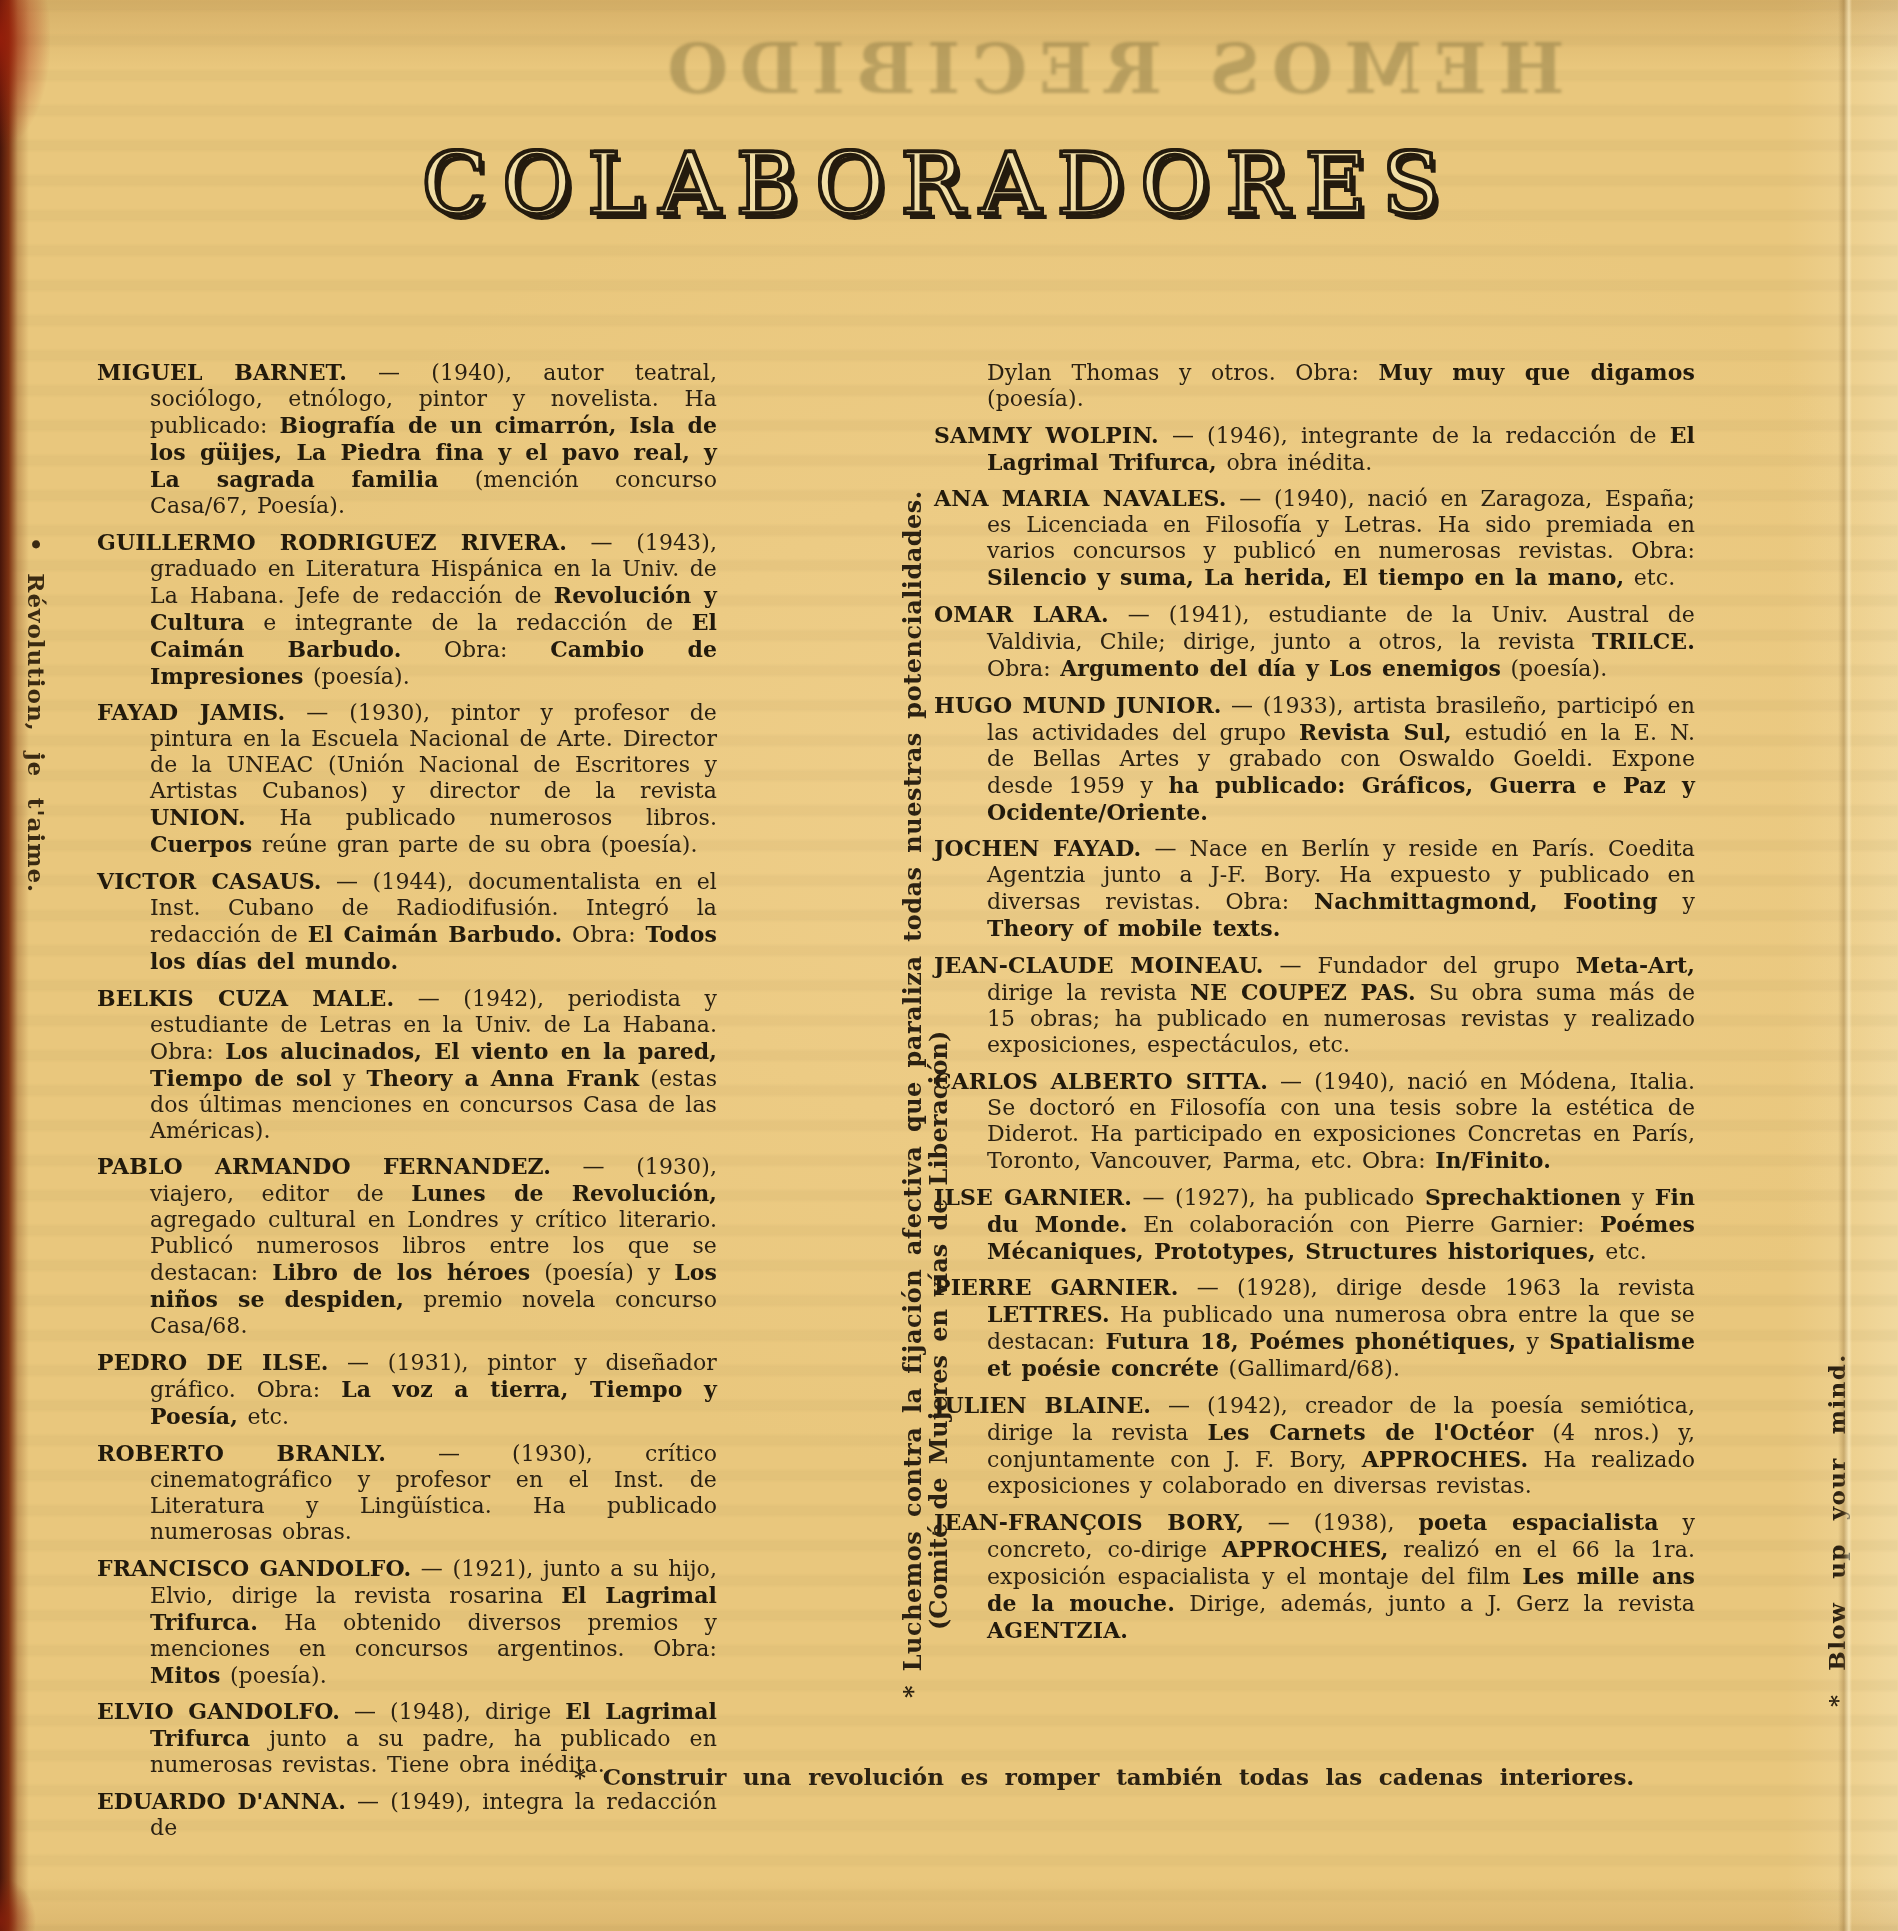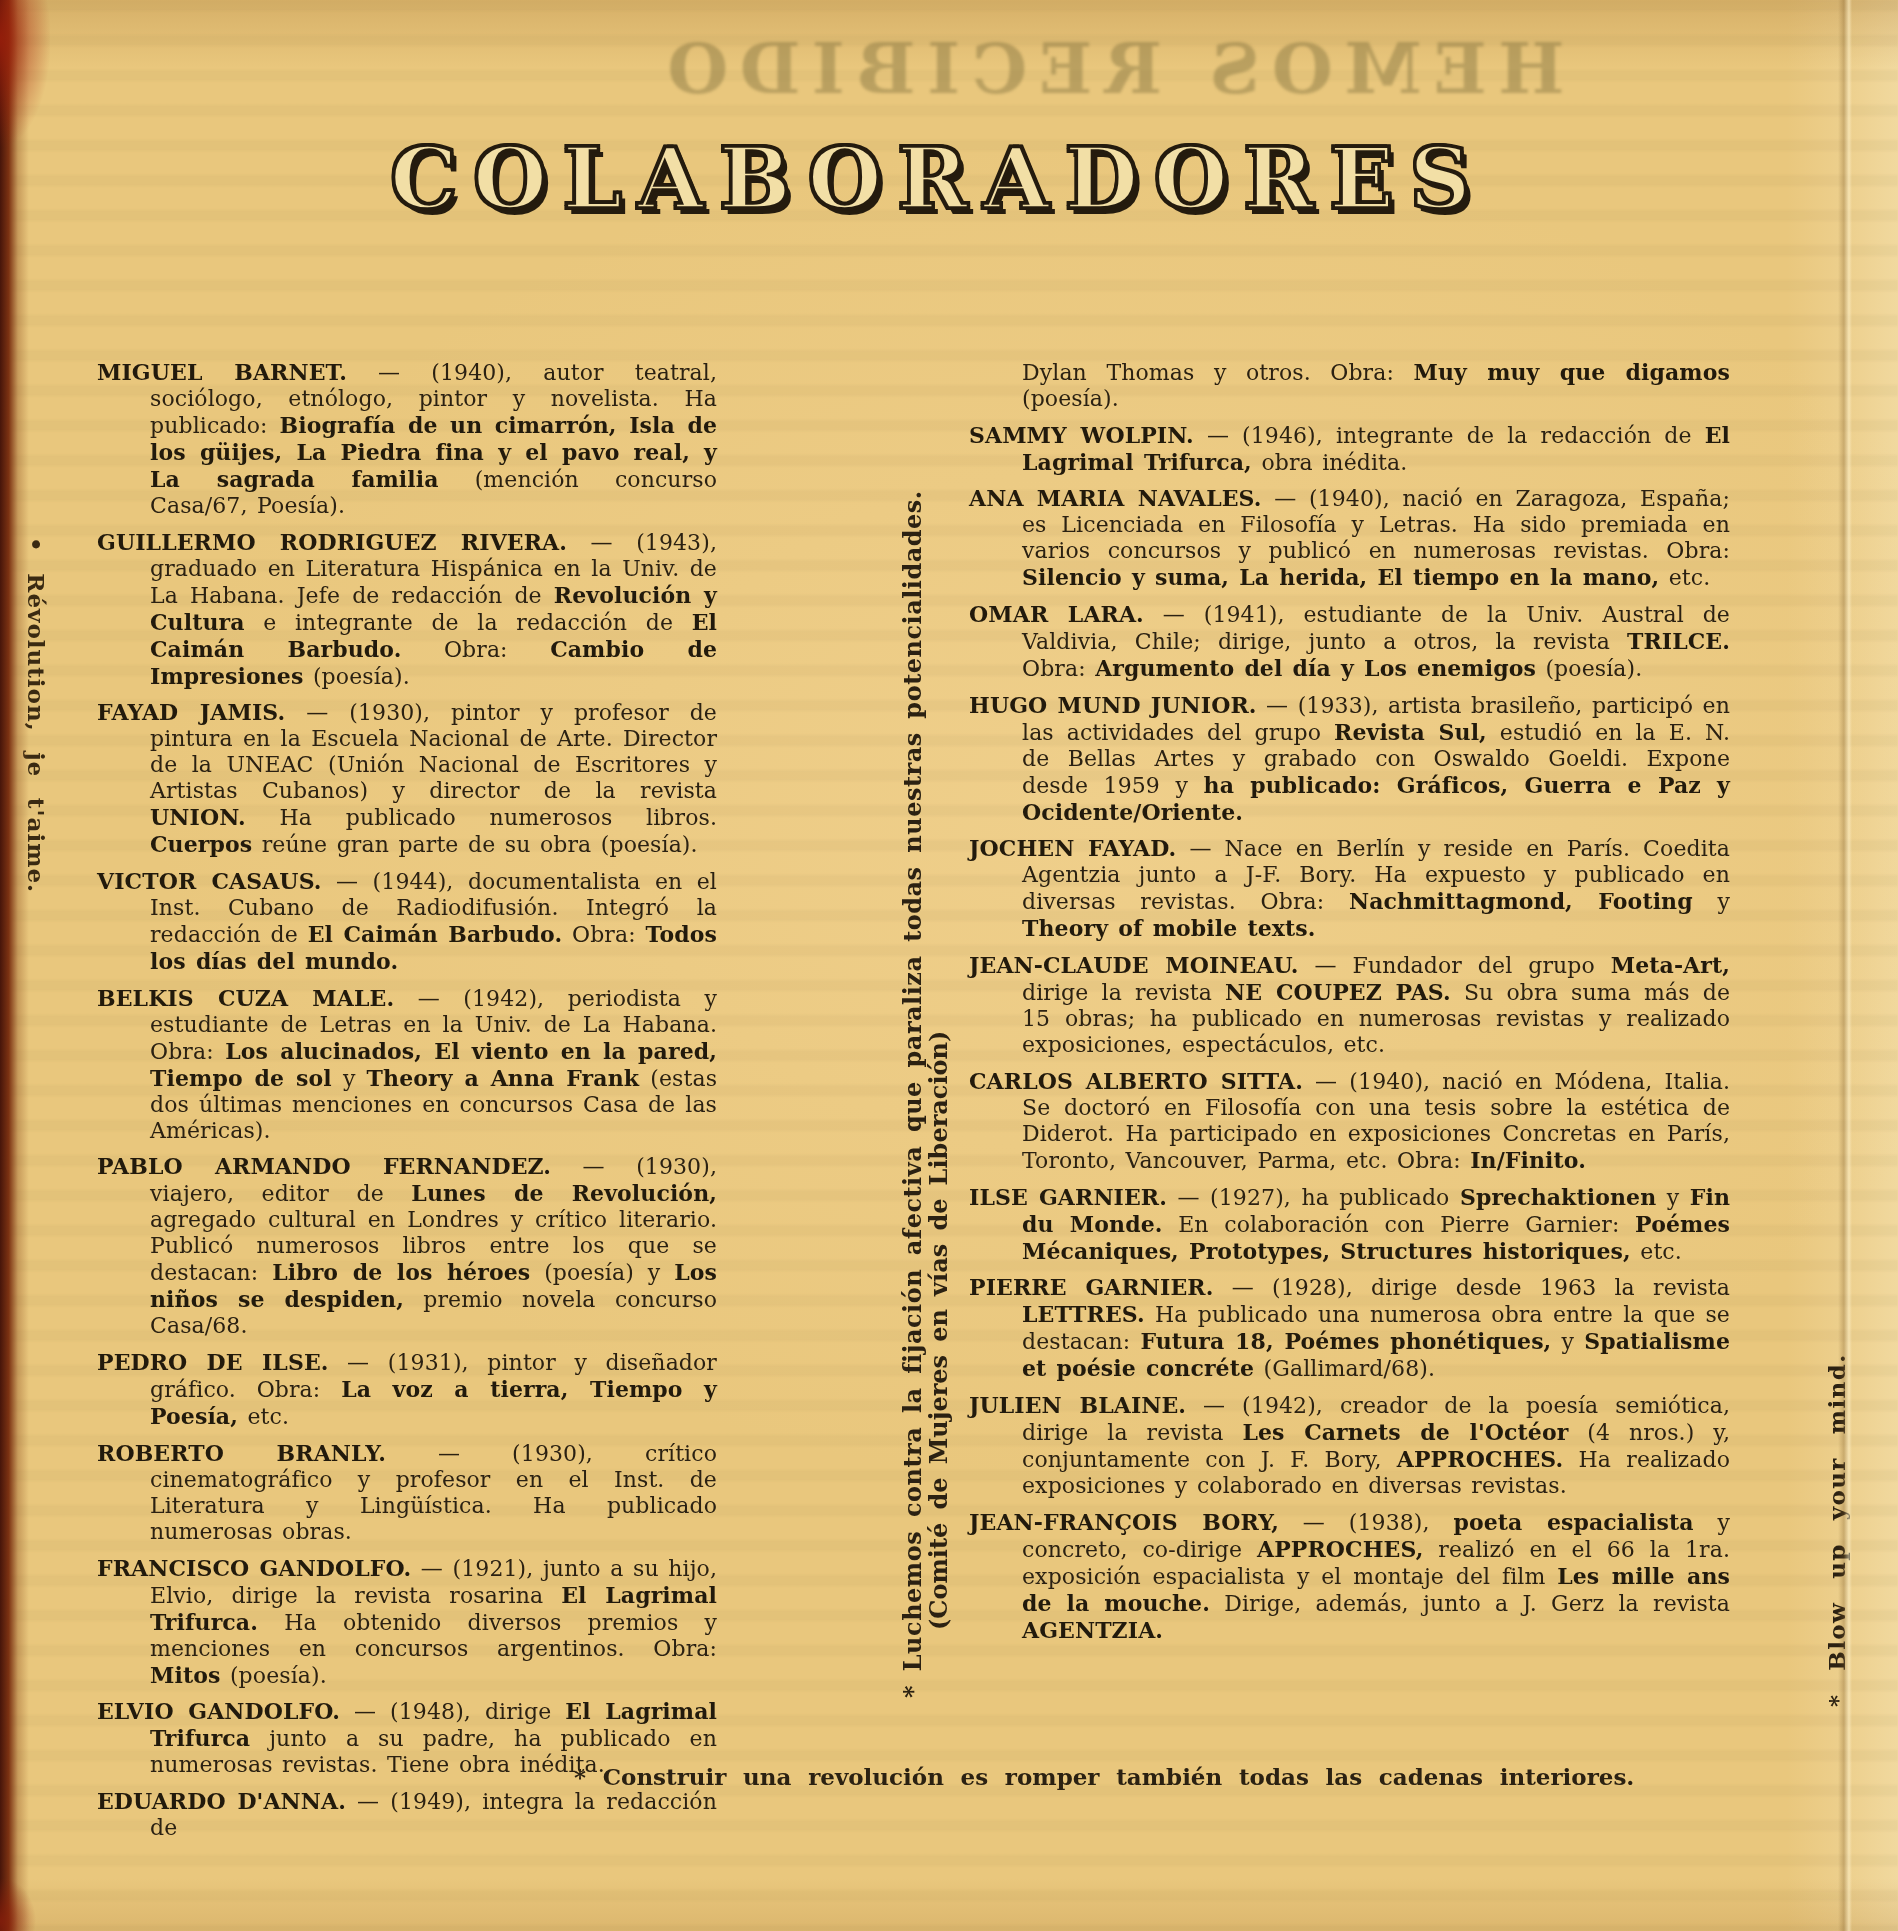--- a/index.html
+++ b/index.html
@@ -43,34 +43,34 @@
   }
   .ghost-title{
     position:absolute;left:637px;top:27px;width:946px;margin:0;
     text-align:center;font-weight:bold;font-size:70px;letter-spacing:11.6px;
     color:rgba(122,108,58,.42);
     transform:scaleX(-1);
     filter:blur(1.4px);
     white-space:nowrap;
   }
   .title{
-    position:absolute;left:50%;top:128px;margin:0;
+    position:absolute;left:50%;top:134px;margin:0;
     transform:translateX(-51%);
-    font-weight:bold;font-size:85px;letter-spacing:15.4px;white-space:nowrap;
+    font-weight:normal;font-size:85px;letter-spacing:15.4px;white-space:nowrap;
     color:#f2dfa6;
     -webkit-text-stroke:3.4px #241b0e;
     text-shadow:4.8px 5.8px 0 #241b0e,-1.9px -1.9px 0 #241b0e,1.9px -1.9px 0 #241b0e,-1.9px 1.9px 0 #241b0e,1.9px 1.9px 0 #241b0e;
   }
   .col{
     position:absolute;top:359px;
     font-size:22px;line-height:26px;color:#2b2112;
     text-align:justify;word-spacing:2.4px;letter-spacing:0.1px;
   }
   .col-left{left:97px;width:620px;}
-  .col-right{left:969px;width:761px;}
+  .col-right{left:934px;width:761px;}
   .entry{margin:0 0 9.7px 0;padding-left:53px;text-indent:-53px;}
   .entry.cont{text-indent:0;}
   .entry b{font-weight:bold;color:#221a0c;}
   .note-center{
     position:absolute;left:900px;top:404px;width:1294px;
     transform-origin:0 0;transform:rotate(-90deg) translateX(-1294px);
     font-size:24px;line-height:26px;font-weight:bold;color:#2b2112;
   }
   .note-center .line1{letter-spacing:0.5px;word-spacing:4.8px;white-space:nowrap;}
   .note-center .line2{padding-left:68px;word-spacing:4.8px;white-space:nowrap;}

